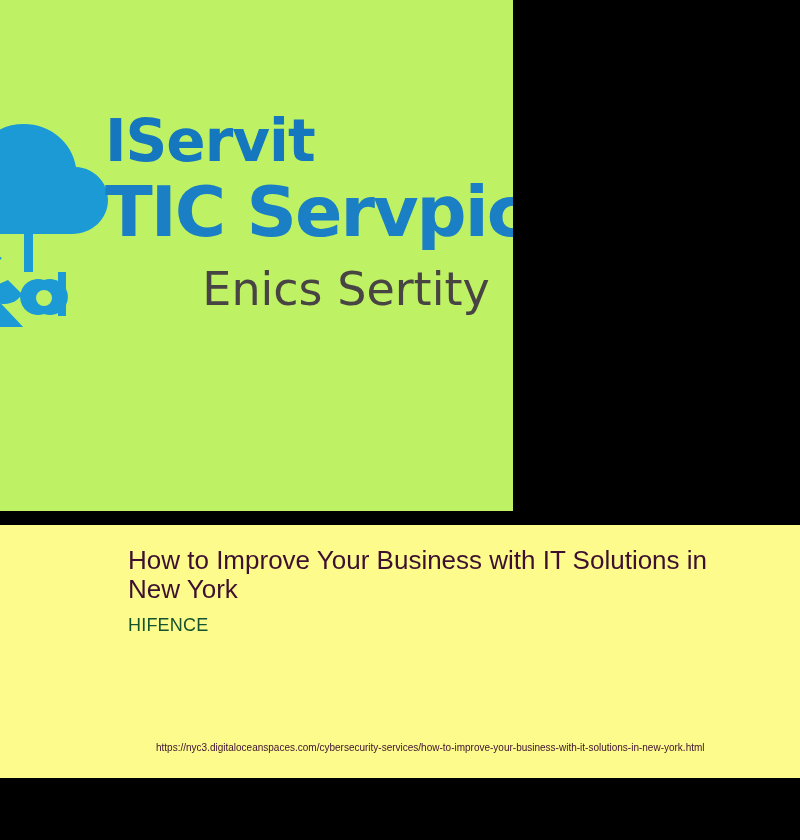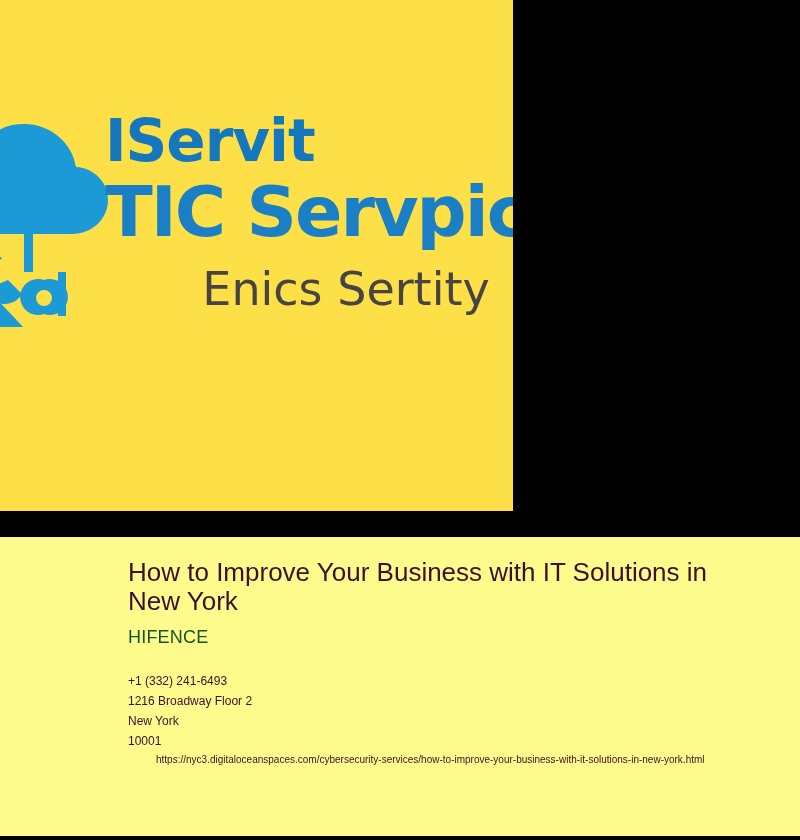--- a/index.html
+++ b/index.html
@@ -24,21 +24,21 @@
     background: #000000;
   }
 
   
   #logo-card {
     position: absolute;
     left: 0;
     top: 0;
     width: 513px;
     height: 511px;
-    background: #fde047;
+    background: #bef264;
     overflow: hidden;
   }
 
   
   #logo-art {
     position: absolute;
     left: -40px;
     top: 112px;
     width: 620px;
     height: 300px;
@@ -89,23 +89,23 @@
     margin-top: 16px;
     margin-left: 12px;
     white-space: nowrap;
     text-align: center;
   }
 
   
   #info-panel {
     position: absolute;
     left: 0;
-    top: 537px;
+    top: 525px;
     width: 800px;
-    height: 299px;
+    height: 253px;
     background: #fdfb8c;
   }
 
   #headline {
     position: absolute;
     left: 128px;
     top: 21px;
     width: 580px;
     font-family: "Liberation Sans", sans-serif;
     font-size: 26px;
@@ -211,24 +211,18 @@
 
     </div>
   </div>
 
   <div id="info-panel">
 
     <div id="headline">How to Improve Your Business with IT Solutions in New York</div>
 
     <div id="brand">HIFENCE</div>
 
-    <div id="contact">
-      <span class="contact-line">+1 (332) 241-6493</span>
-      <span class="contact-line">1216 Broadway Floor 2</span>
-      <span class="contact-line">New York</span>
-      <span class="contact-line">10001</span>
-    </div>
 
     <a id="source-url" href="#">https://nyc3.digitaloceanspaces.com/cybersecurity-services/how-to-improve-your-business-with-it-solutions-in-new-york.html</a>
 
   </div>
 
 </div>
 
 </body></html>

